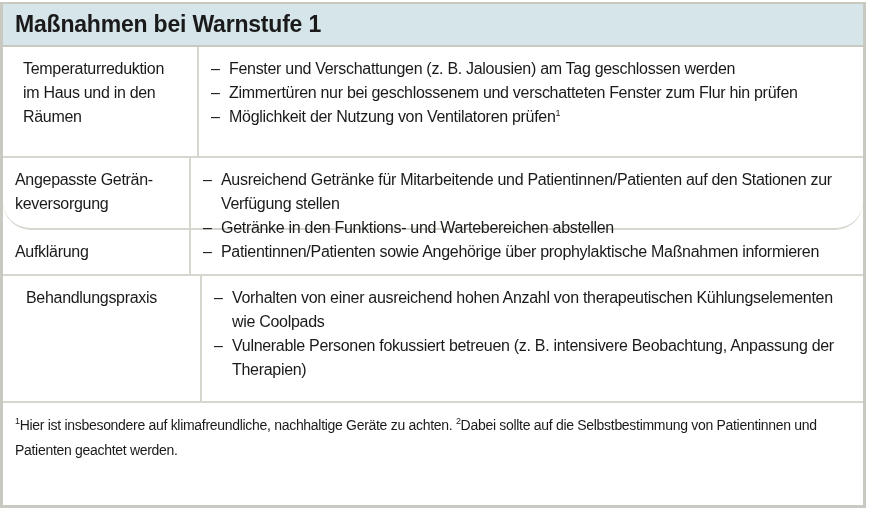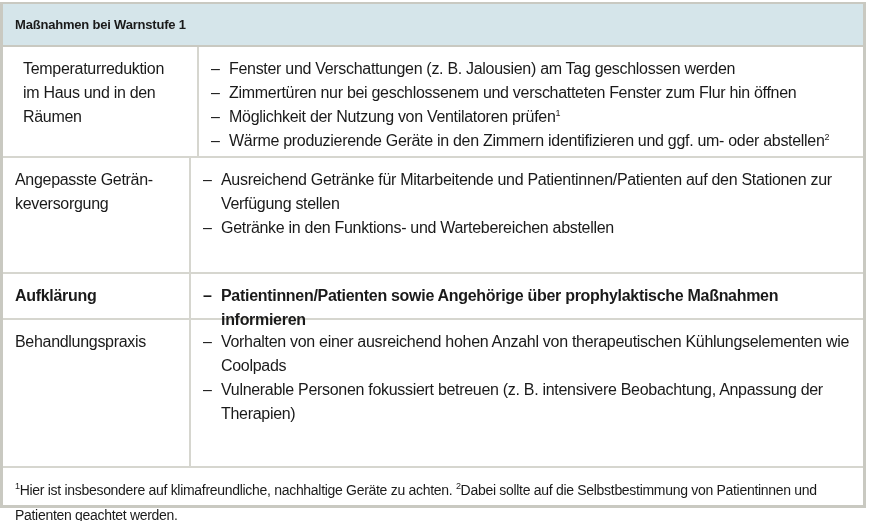--- a/index.html
+++ b/index.html
@@ -5,51 +5,50 @@
     html, body { margin: 0; padding: 0; background: #ffffff; }
     body { width: 872px; height: 521px; position: relative; overflow: hidden;
            font-family: "Liberation Sans", "DejaVu Sans", sans-serif; color: #1a1a1a; }
     .table-wrap {
       position: absolute; left: 0; top: 2px; width: 866px; height: 506px;
       border: 3px solid #c9c9c1; border-top-width: 2px; box-sizing: border-box; background: #fff;
     }
     .header {
       height: 43px; background: #d5e5ea; border-bottom: 2px solid #c9c9c1;
       box-sizing: border-box; padding-left: 12px; display: flex; align-items: center;
-      font-weight: bold; font-size: 13px; letter-spacing: -0.2px;
+      font-weight: bold; font-size: 23px; letter-spacing: -0.2px;
       transform-origin: left center;
     }
     .row { display: flex; border-bottom: 2px solid #d6d6cf; box-sizing: border-box; }
     .col-left {
       width: 188px; flex: 0 0 188px; border-right: 2px solid #d6d6cf; box-sizing: border-box;
       padding: 10px 0 0 12px; font-size: 16px; line-height: 24px; letter-spacing: -0.3px;
     }
     .col-right { flex: 1; padding: 10px 10px 0 12px; font-size: 16px; line-height: 24px; letter-spacing: -0.3px; }
     .item { position: relative; padding-left: 18px; }
     .item::before { content: "–"; position: absolute; left: 0; top: 0; }
     sup { font-size: 9px; line-height: 0; vertical-align: 6px; }
     .footnote { padding: 10px 16px 0 12px; font-size: 14px; line-height: 25px; letter-spacing: -0.3px; }
     .r1 { height: 111px; padding-left: 8px; }
-    .r2 { height: 116px; }
-    .r3 { height: 46px; font-weight: bold; }
-    .r4 { height: 148px; }
+    .r2 { height: 72px; border-radius: 28px; }
+    .r3 { height: 46px; }
+    .r4 { height: 127px; padding-left: 11px; }
   </style>
 </head>
 <body>
 
 <div class="table-wrap">
   <div class="header">Maßnahmen bei Warnstufe 1</div>
 
   <div class="row r1">
     <div class="col-left">Temperaturreduktion<br>im Haus und in den<br>Räumen</div>
     <div class="col-right">
       <div class="item"><span>Fenster und Verschattungen (z. B. Jalousien) am Tag geschlossen werden</span></div>
-      <div class="item"><span>Zimmertüren nur bei geschlossenem und verschatteten Fenster zum Flur hin öffnen</span></div>
+      <div class="item"><span>Zimmertüren nur bei geschlossenem und verschatteten Fenster zum Flur hin prüfen</span></div>
       <div class="item"><span>Möglichkeit der Nutzung von Ventilatoren prüfen</span><sup>1</sup></div>
-      <div class="item"><span>Wärme produzierende Geräte in den Zimmern identifizieren und ggf. um- oder abstellen</span><sup>2</sup></div>
     </div>
   </div>
 
   <div class="row r2">
     <div class="col-left">Angepasste Geträn-<br>keversorgung</div>
     <div class="col-right">
       <div class="item"><span>Ausreichend Getränke für Mitarbeitende und Patientinnen/Patienten auf den Stationen zur Verfügung stellen</span></div>
       <div class="item"><span>Getränke in den Funktions- und Wartebereichen abstellen</span></div>
     </div>
   </div>

